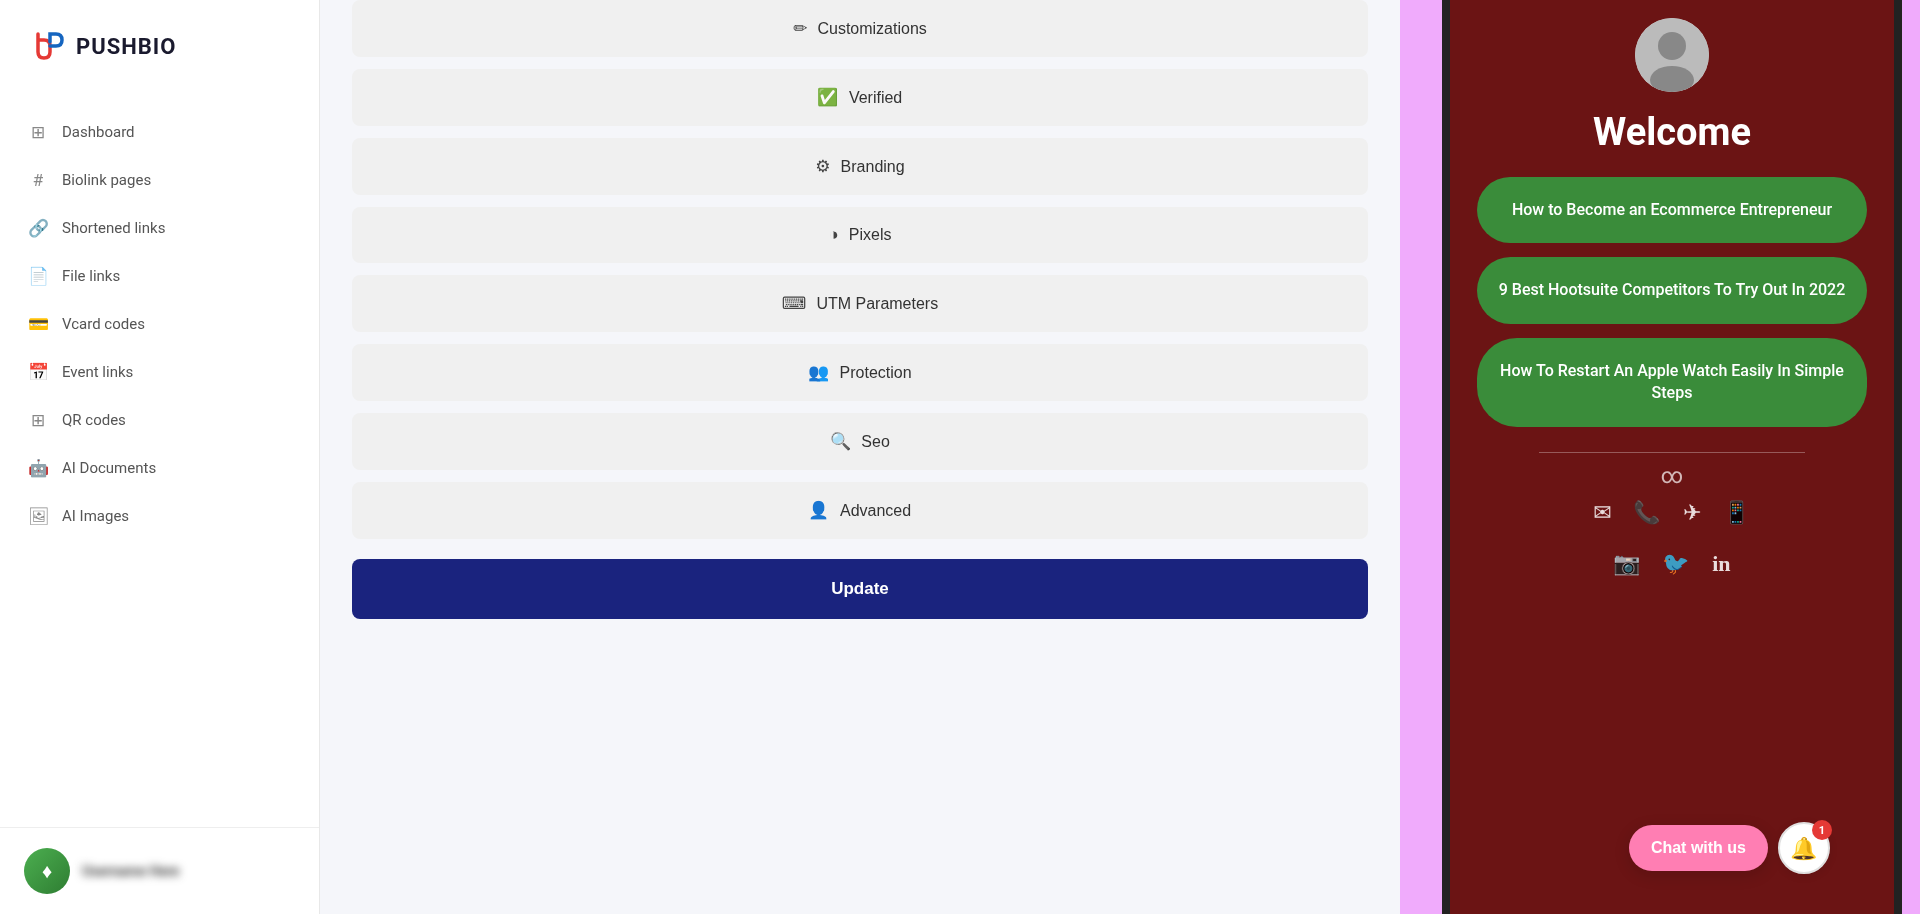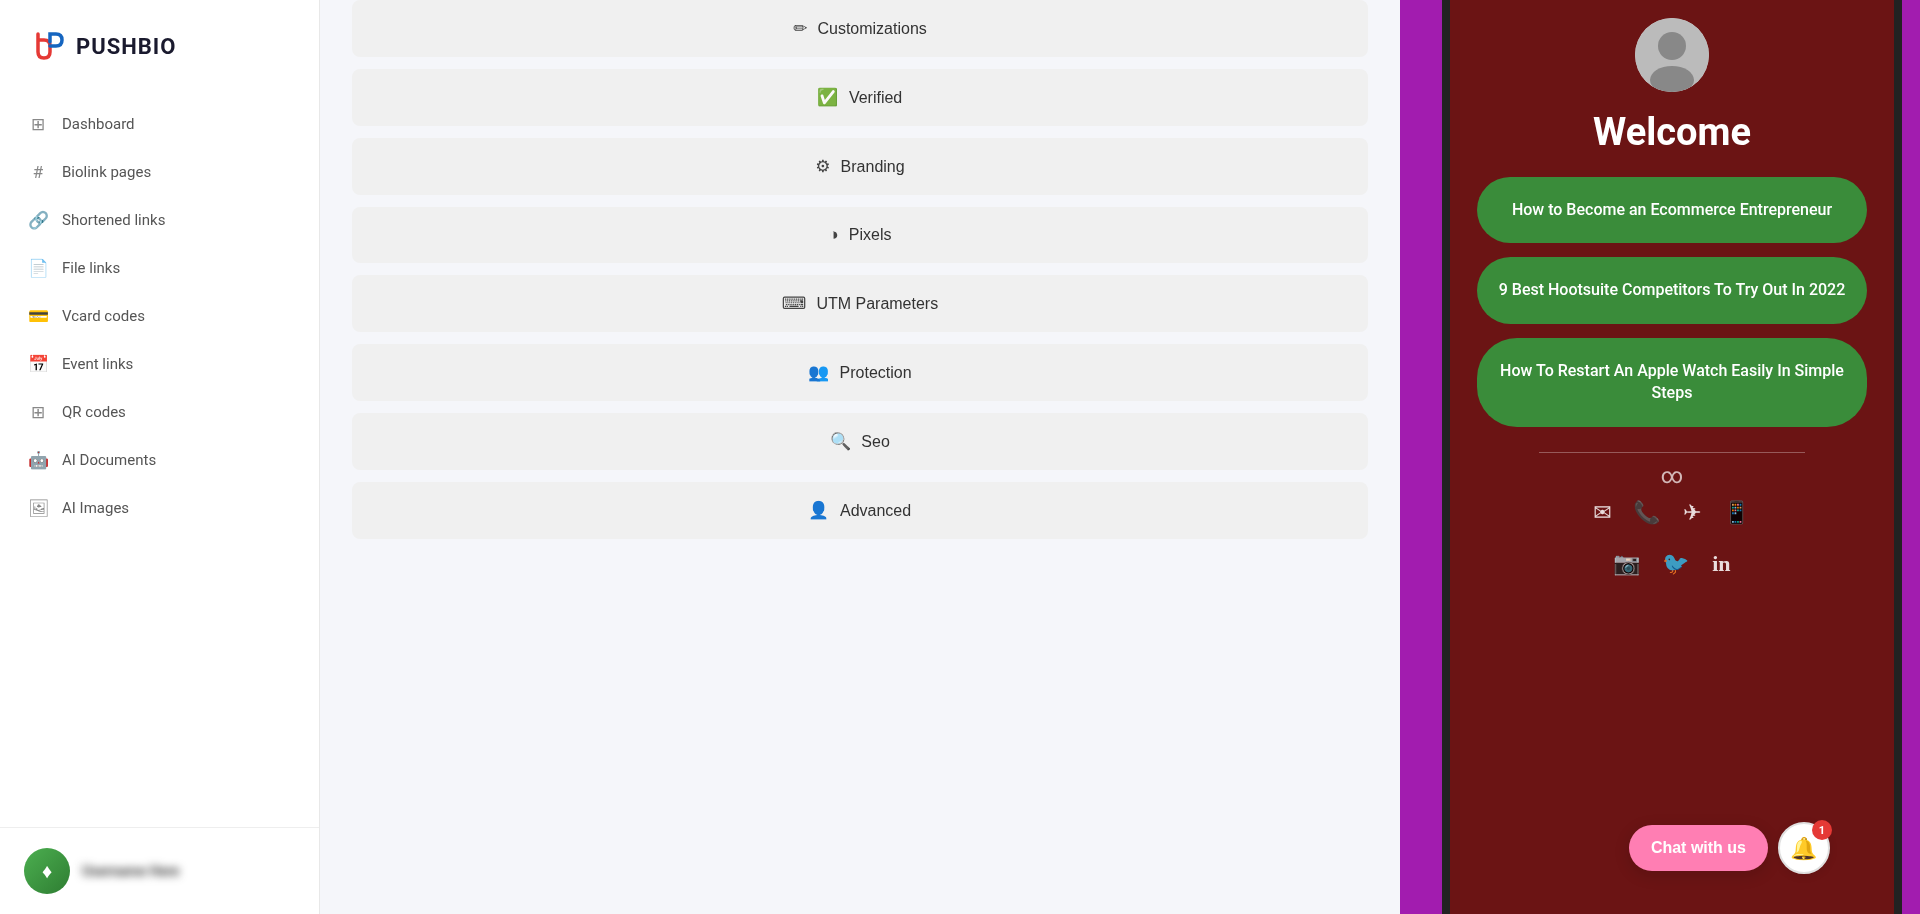--- a/index.html
+++ b/index.html
@@ -16,20 +16,21 @@
     .sidebar {
       width: 320px;
       background: #fff;
       border-right: 1px solid #e8e8e8;
       display: flex;
       flex-direction: column;
       padding: 0;
       flex-shrink: 0;
       height: 914px;
       overflow-y: auto;
+      gap: 8px;
     }
     .sidebar-logo {
       display: flex;
       align-items: center;
       padding: 24px 24px 24px 24px;
       gap: 8px;
     }
     .logo-icon {
       width: 44px;
       height: 44px;
@@ -146,21 +147,21 @@
       cursor: pointer;
       width: 100%;
       margin-top: 8px;
       transition: background 0.15s;
     }
 
     
     .phone-preview-area {
       width: 520px;
       flex-shrink: 0;
-      background: #a21caf;
+      background: #f0abfc;
       display: flex;
       align-items: flex-start;
       justify-content: center;
       padding: 0 0 0 24px;
       height: 914px;
       overflow: hidden;
     }
     .phone-frame {
       width: 460px;
       height: 914px;
@@ -392,20 +393,23 @@
   <button class="section-button">
     <span class="section-icon">🔍</span>
     <span>Seo</span>
   </button>
 
   <button class="section-button">
     <span class="section-icon">👤</span>
     <span>Advanced</span>
   </button>
 
+  <button class="update-button">
+    <span>Update</span>
+  </button>
 </div>
 
 <div class="phone-preview-area">
   <div class="phone-frame">
     <div class="phone-avatar-section">
       <div class="phone-avatar">
         <svg width="74" height="74" viewBox="0 0 74 74">
           <circle cx="37" cy="37" r="37" fill="#bbb"></circle>
           <circle cx="37" cy="28" r="14" fill="#888"></circle>
           <ellipse cx="37" cy="62" rx="22" ry="14" fill="#888"></ellipse>

